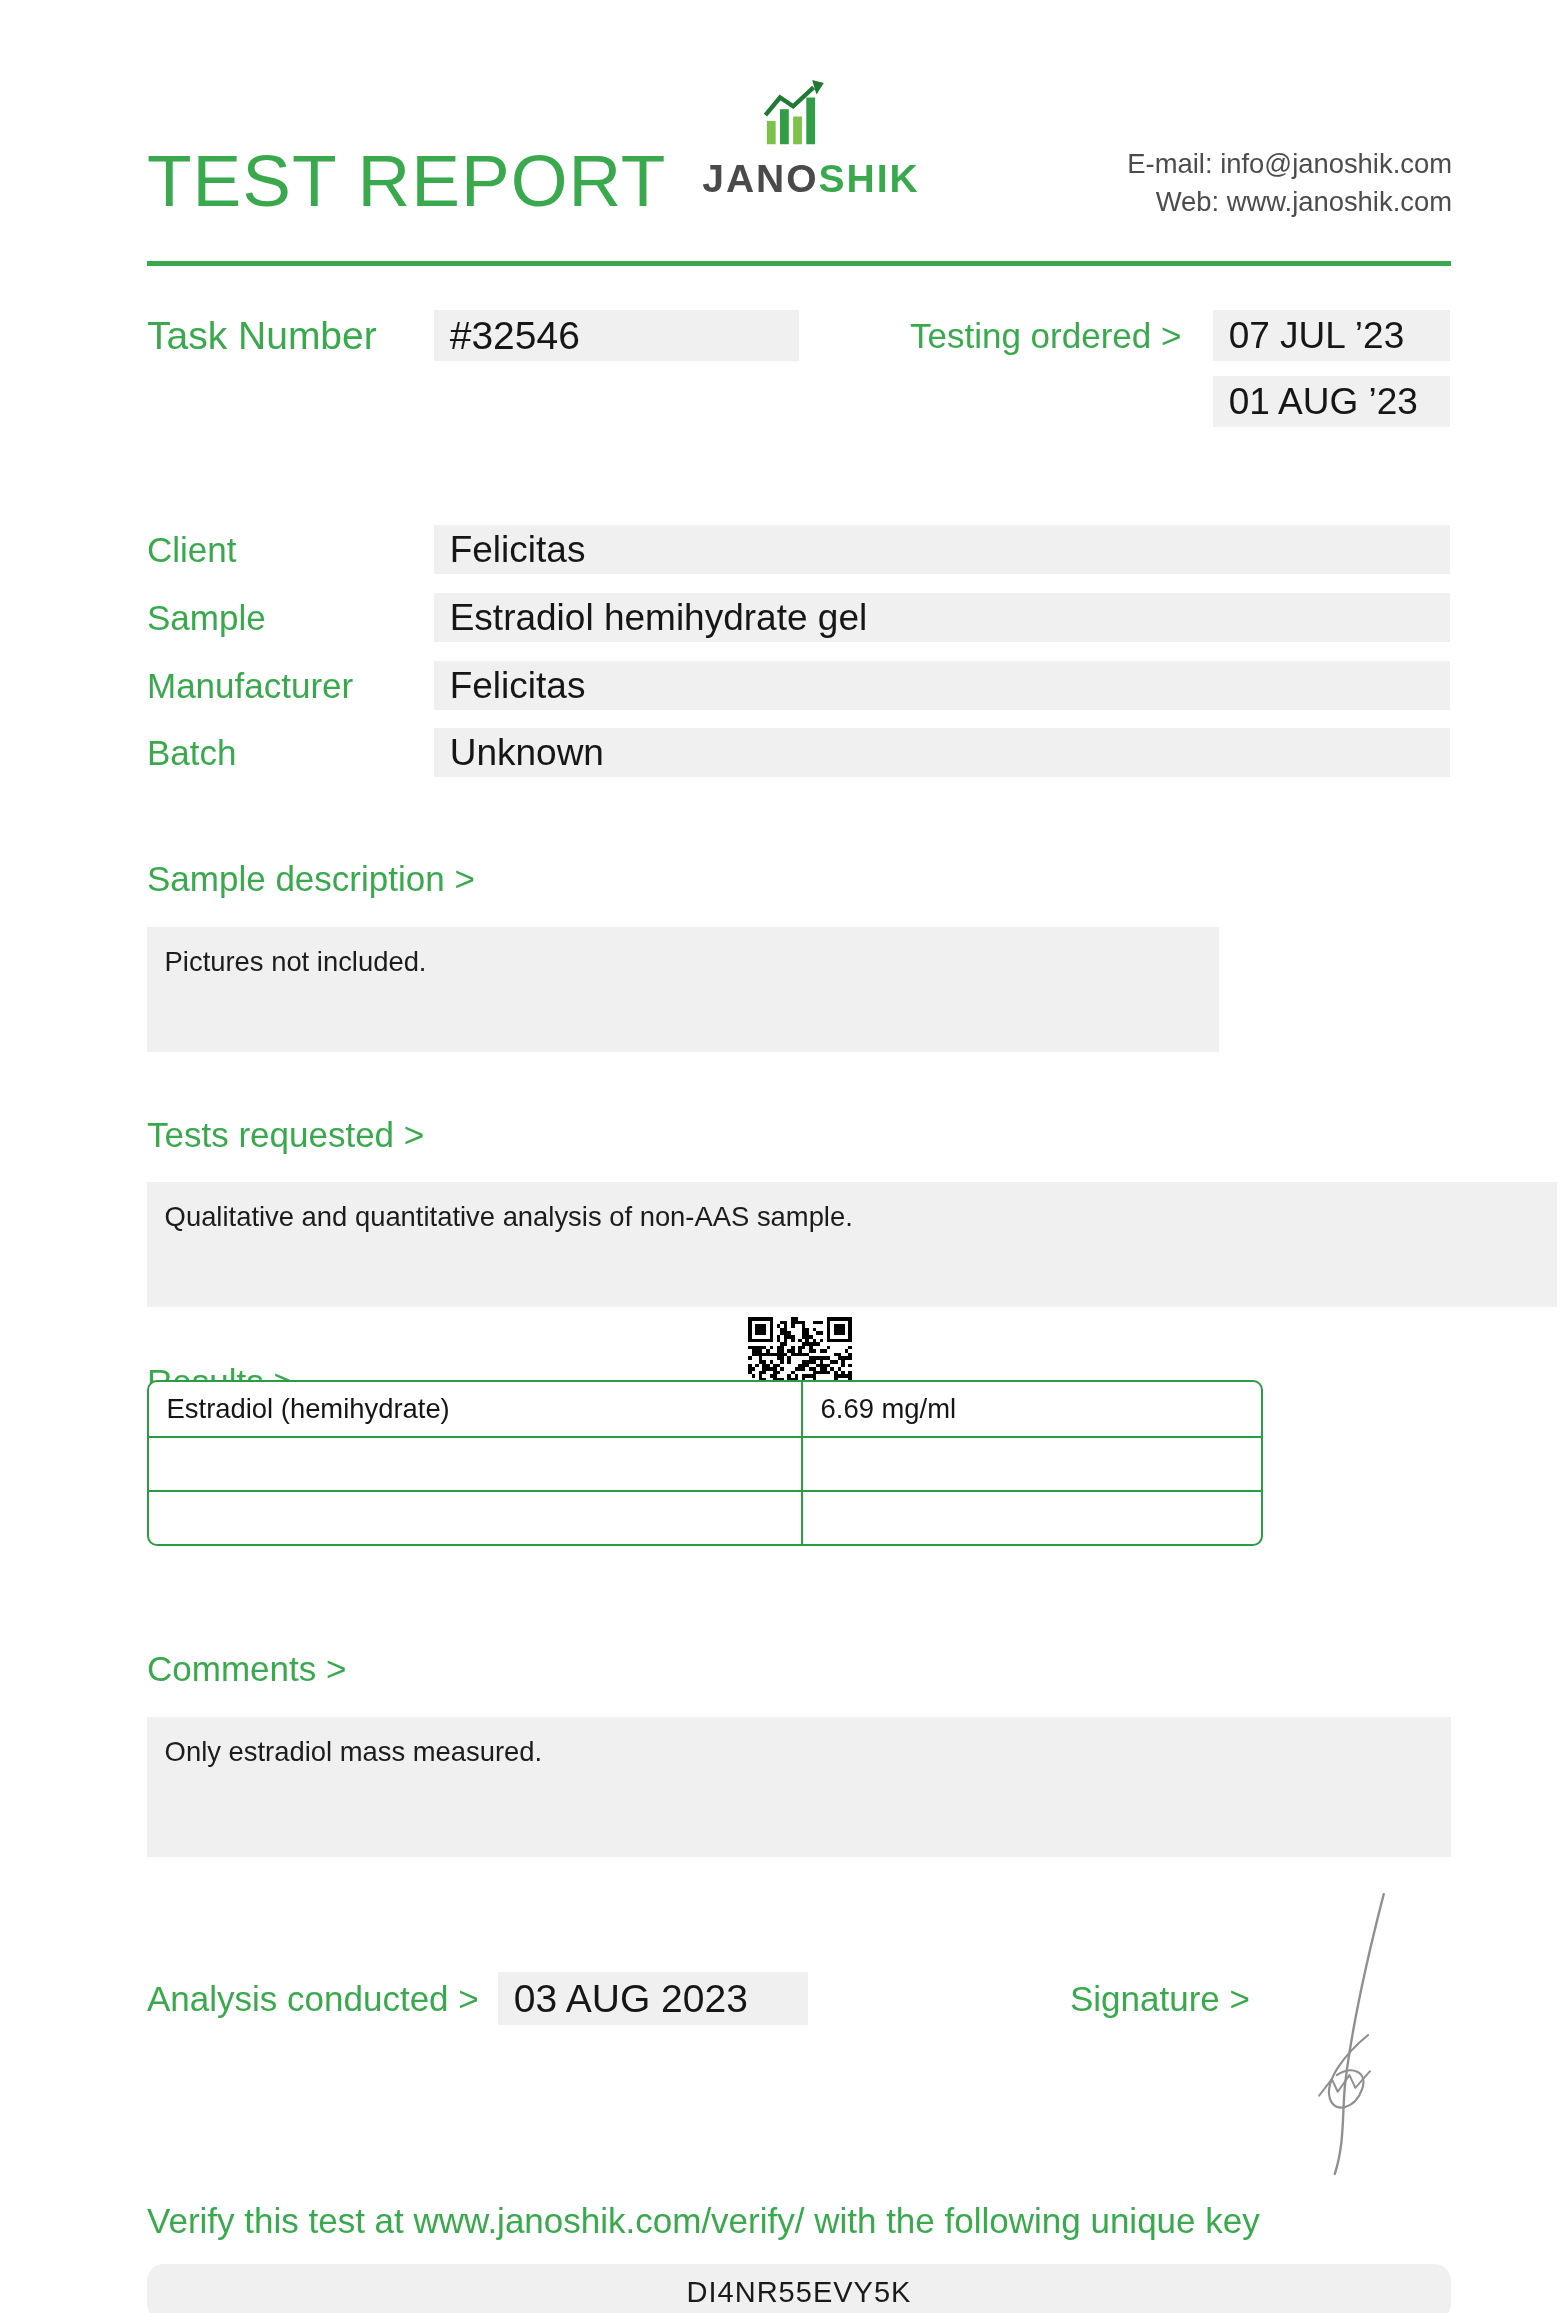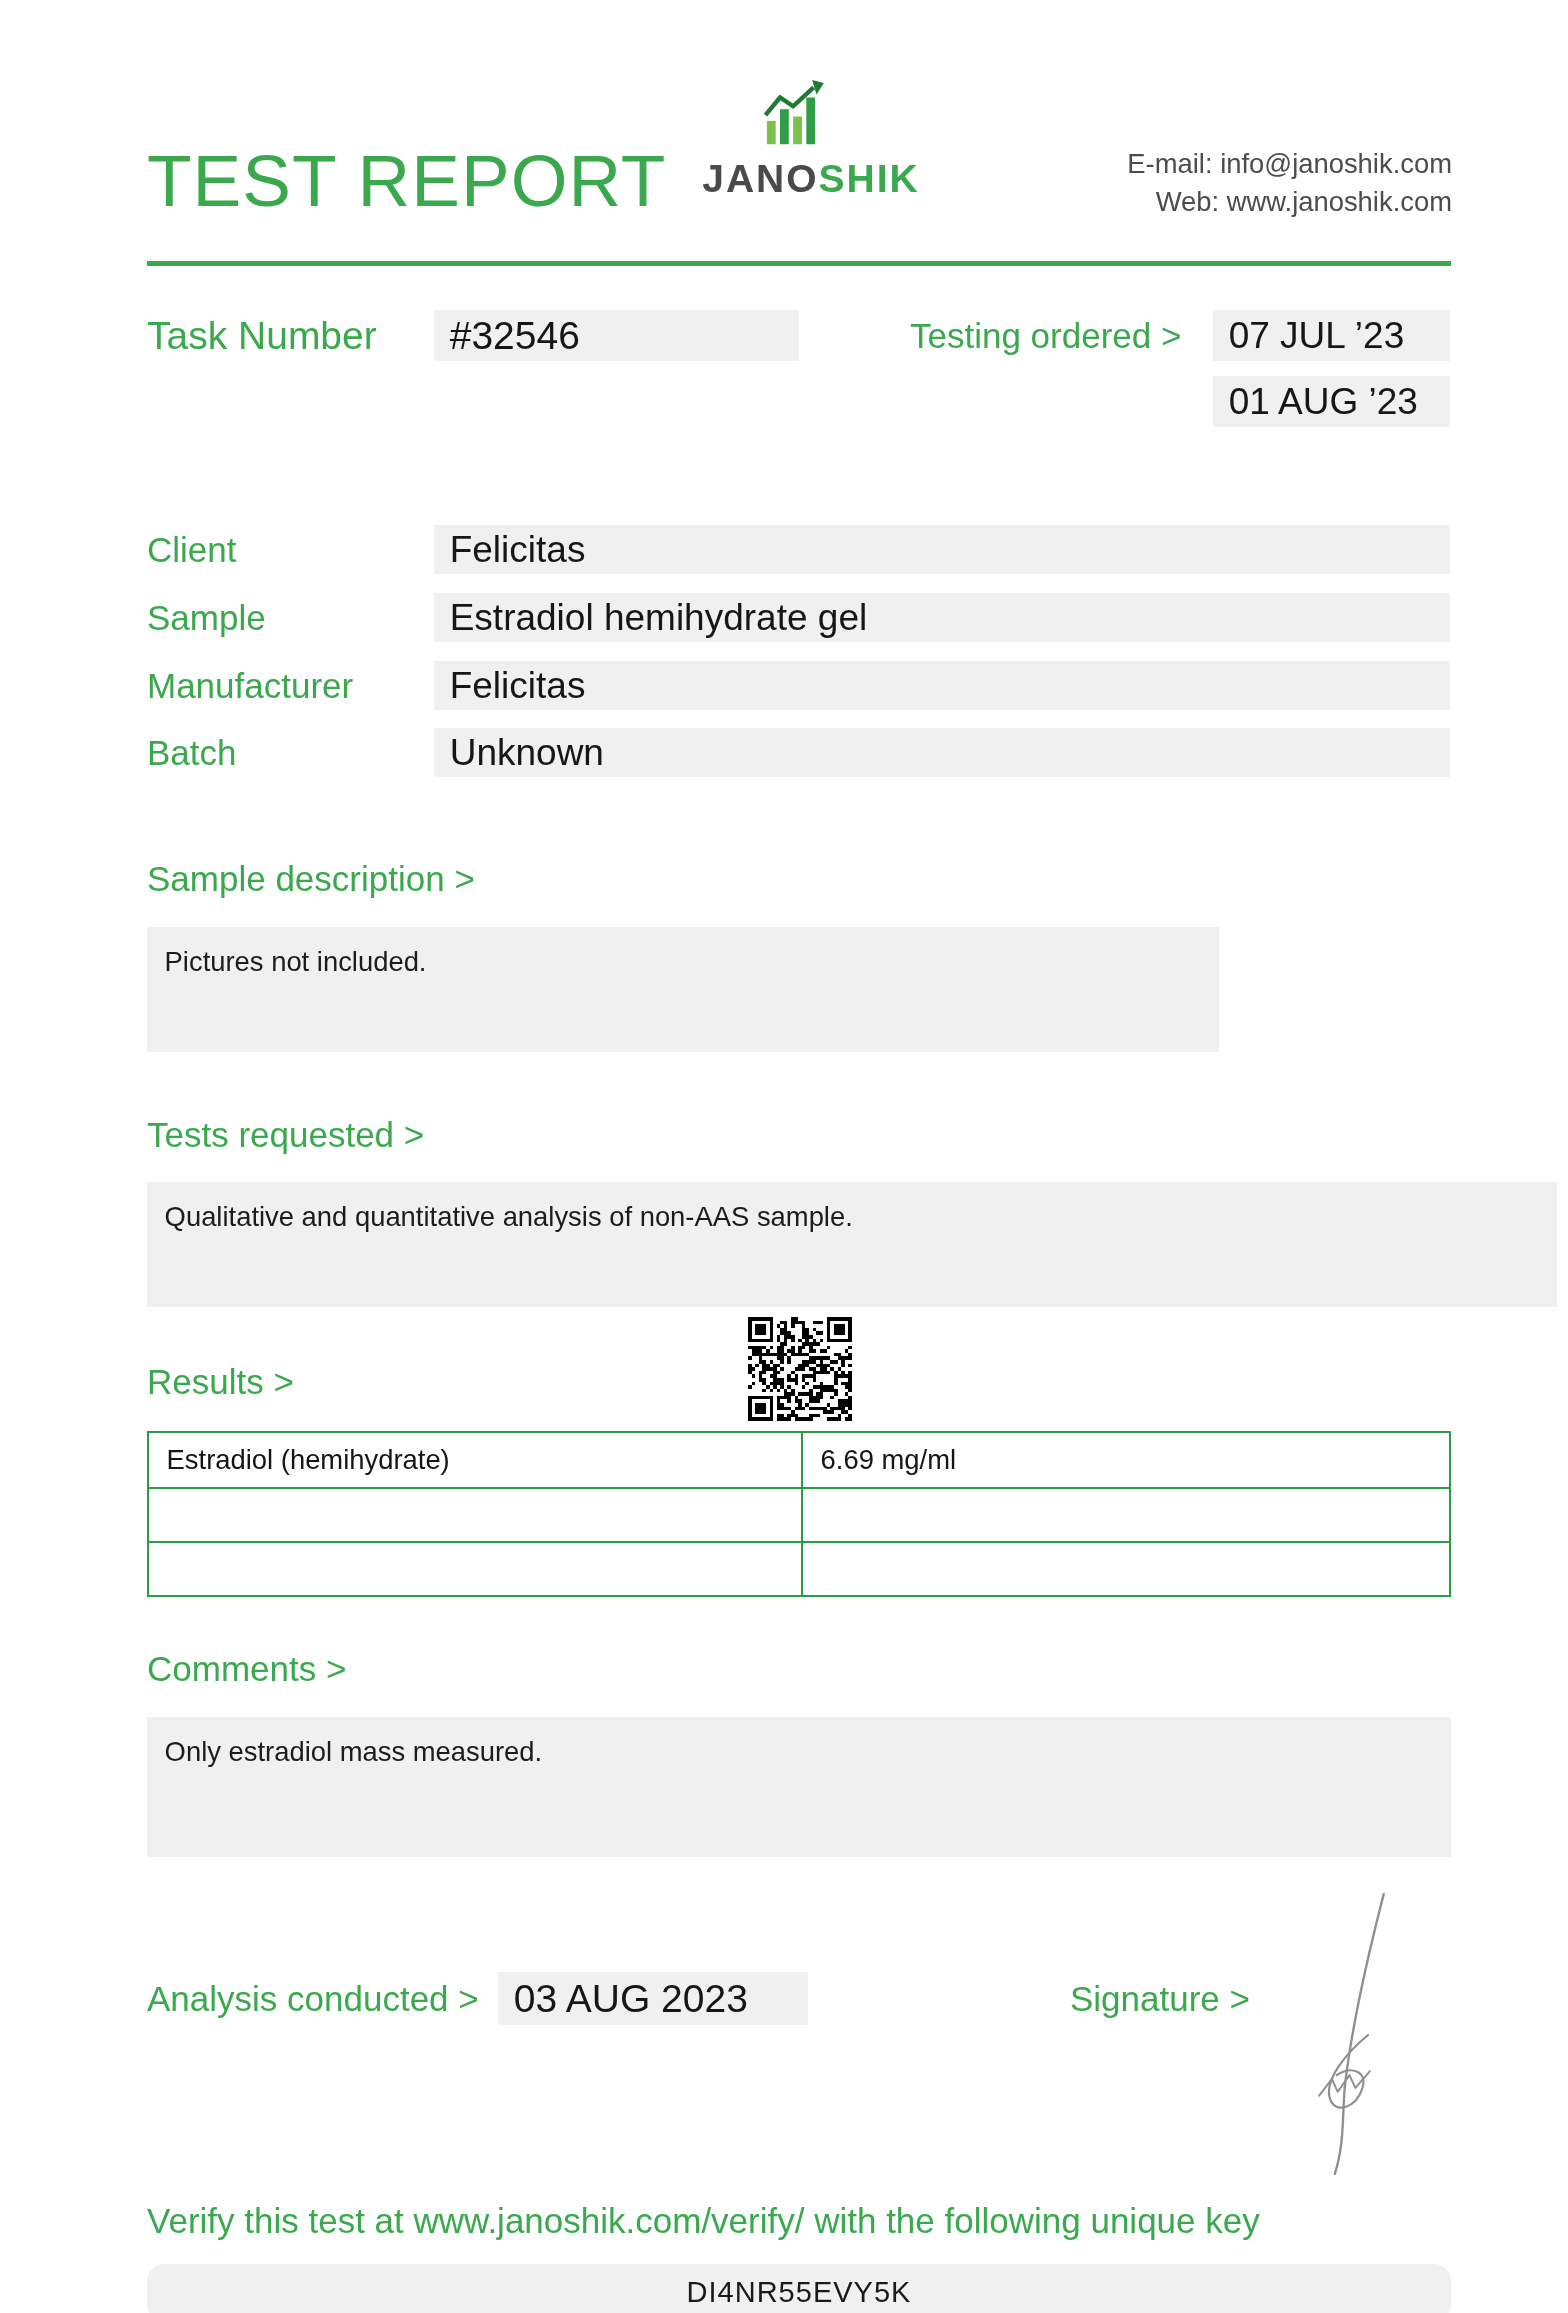--- a/index.html
+++ b/index.html
@@ -426,21 +426,21 @@
         <rect x="2" y="2" width="3" height="3" fill="#000"></rect>
         <rect x="22" y="0" width="7" height="7" fill="#000"></rect>
         <rect x="23" y="1" width="5" height="5" fill="#fff"></rect>
         <rect x="24" y="2" width="3" height="3" fill="#000"></rect>
         <rect x="0" y="22" width="7" height="7" fill="#000"></rect>
         <rect x="1" y="23" width="5" height="5" fill="#fff"></rect>
         <rect x="2" y="24" width="3" height="3" fill="#000"></rect>
       </svg>
   </div>
 
-  <div class="abs results-table" style="left:147px;top:1431px;width:1304px;">
+  <div class="abs results-table" style="left:147px;top:1380px;width:1116px;border-radius:10px;">
     <div class="tr">
       <div class="td analyte">Estradiol (hemihydrate)</div>
       <div class="td result">6.69 mg/ml</div>
     </div>
     <div class="tr">
       <div class="td analyte"></div>
       <div class="td result"></div>
     </div>
     <div class="tr">
       <div class="td analyte"></div>

